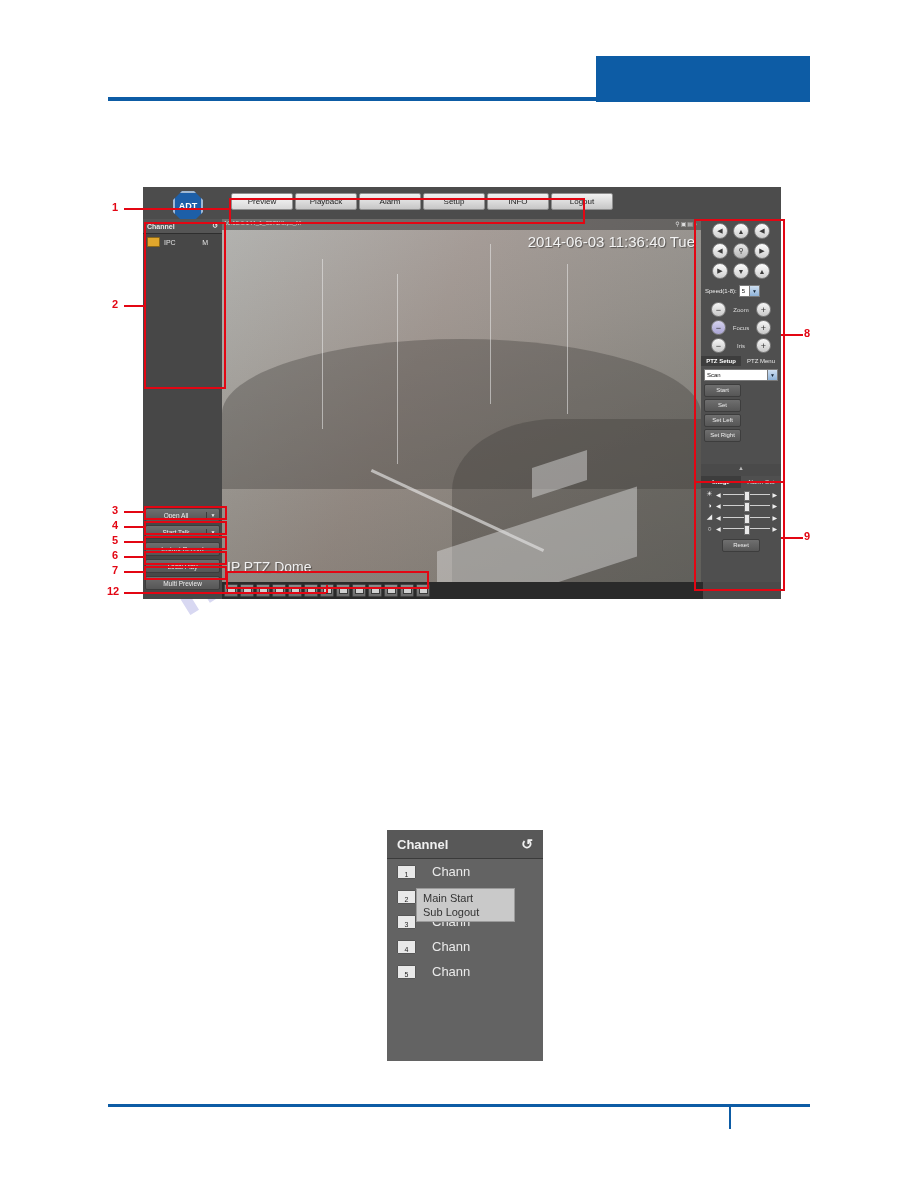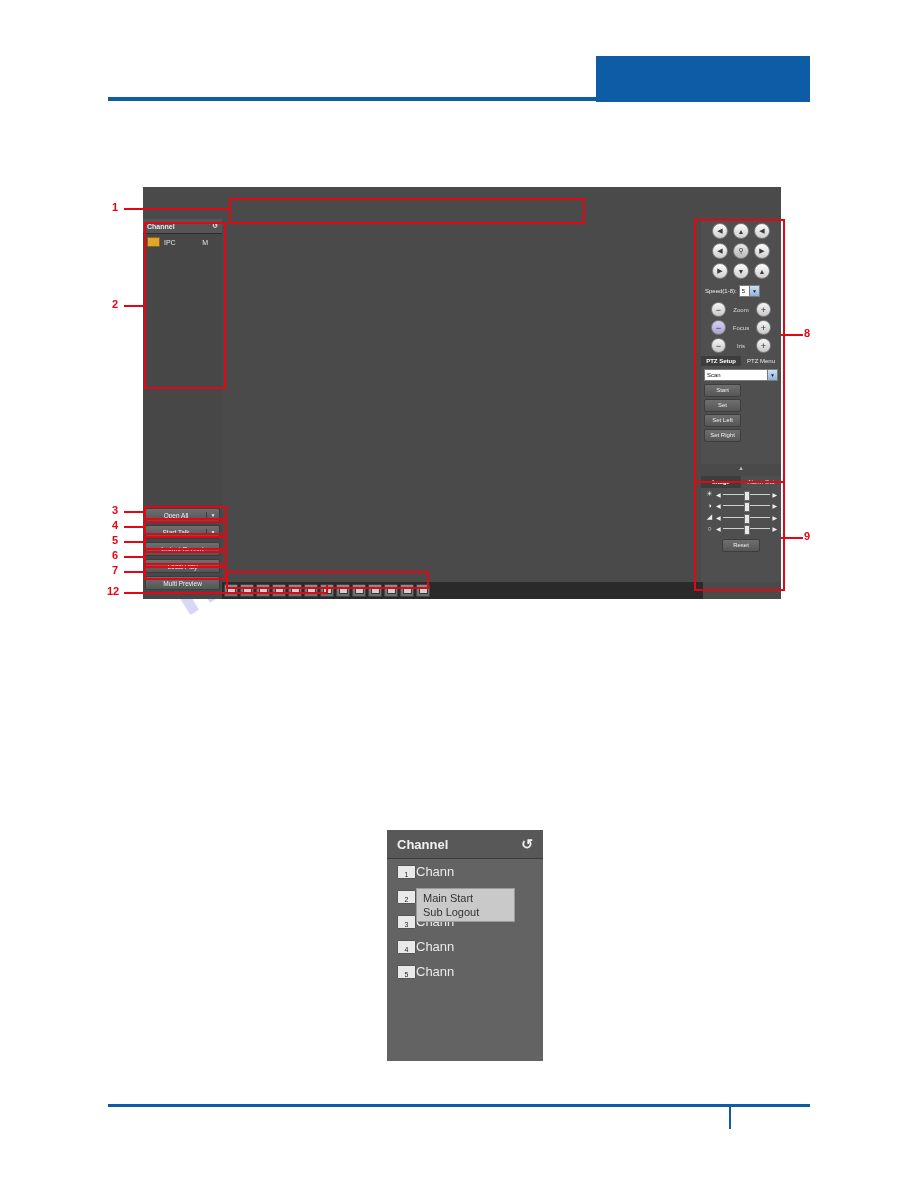--- a/index.html
+++ b/index.html
@@ -139,38 +139,49 @@
   .rbox{position:absolute;border:2px solid #e30613;}
   .rline{position:absolute;height:2px;background:#e30613;}
   .callout{position:absolute;font-size:11px;font-weight:bold;color:#e30613;}
 
   
   .inset{position:absolute;left:387px;top:830px;width:156px;height:231px;background:#636363;}
   .ins-head{height:28px;background:#585858;border-bottom:1px solid #3a3a3a;
     display:flex;align-items:center;justify-content:space-between;padding:0 10px;}
   .ins-head span{font-size:13px;color:#f0f0f0;font-weight:bold;}
   .ins-head .rf{font-size:14px;color:#f0f0f0;}
-  .ins-row{display:flex;align-items:center;gap:0;padding:5px 10px;}
+  .ins-row{display:flex;align-items:center;gap:16px;padding:5px 10px;}
   .ins-cam{width:17px;height:12px;background:#e9e9e9;border:1px solid #555;border-radius:1px;
     font-size:7px;color:#222;display:flex;align-items:flex-end;justify-content:center;line-height:7px;}
   .ins-row .t{font-size:13px;color:#eaeaea;}
   .ctxmenu{position:absolute;left:29px;top:58px;width:97px;background:#c9c9c9;border:1px solid #9a9a9a;padding:2px 0;}
   .ctxmenu div{font-size:11px;color:#333;padding:1px 6px;}
 </style>
 </head>
 <body>
 
 <div class="hdr-blue-box"></div>
 <div class="hdr-rule"></div>
 <div class="watermark">manualslib.com</div>
 <div class="ftr-rule"></div>
 <div class="ftr-tick"></div>
 
 <div class="shot">
 
+  <div class="app-top">
+    <div class="adt-logo">ADT</div>
+    <div class="tabs">
+      <div class="tab active">Preview</div>
+      <div class="tab">Playback</div>
+      <div class="tab">Alarm</div>
+      <div class="tab">Setup</div>
+      <div class="tab">INFO</div>
+      <div class="tab">Logout</div>
+    </div>
+  </div>
 
   <div class="leftcol">
     <div class="ch-head">
       <span>Channel</span>
       <span class="refresh-ico">↺</span>
     </div>
     <div class="ch-row">
       <span class="cam-ico"></span>
       <span class="nm">IPC</span>
       <span class="md">M</span>
@@ -190,20 +201,39 @@
       </div>
       <div class="lbtn">
         <span class="lab">Local Play</span>
       </div>
       <div class="lbtn">
         <span class="lab">Multi Preview</span>
       </div>
     </div>
   </div>
 
+  <div class="video">
+    <div class="haze"></div>
+    <div class="ridge" style="left:0;top:120px;width:479px;height:150px;border-radius:50% 50% 0 0;"></div>
+    <div class="ridge" style="left:230px;top:200px;width:260px;height:180px;border-radius:40% 0 0 0;"></div>
+    <div class="pole" style="left:100px;top:40px;height:170px;"></div>
+    <div class="pole" style="left:175px;top:55px;height:190px;"></div>
+    <div class="pole" style="left:268px;top:25px;height:160px;"></div>
+    <div class="pole" style="left:345px;top:45px;height:150px;"></div>
+    <div class="road"></div>
+    <div class="roof" style="left:215px;top:300px;width:200px;height:70px;"></div>
+    <div class="roof" style="left:310px;top:240px;width:55px;height:30px;"></div>
+
+    <div class="vid-strip">
+      <span class="sid">10.15.6.144_1_3971Kbps_M</span>
+      <span class="ctl">⚲▣▤♪</span>
+    </div>
+    <div class="vid-time">2014-06-03 11:36:40 Tue</div>
+    <div class="vid-name">IP PTZ Dome</div>
+  </div>
 
   <div class="vtoolbar">
     <div class="vicon">
         <i></i>
       </div>
     <div class="vicon">
         <i></i>
       </div>
     <div class="vicon">
         <i></i>

